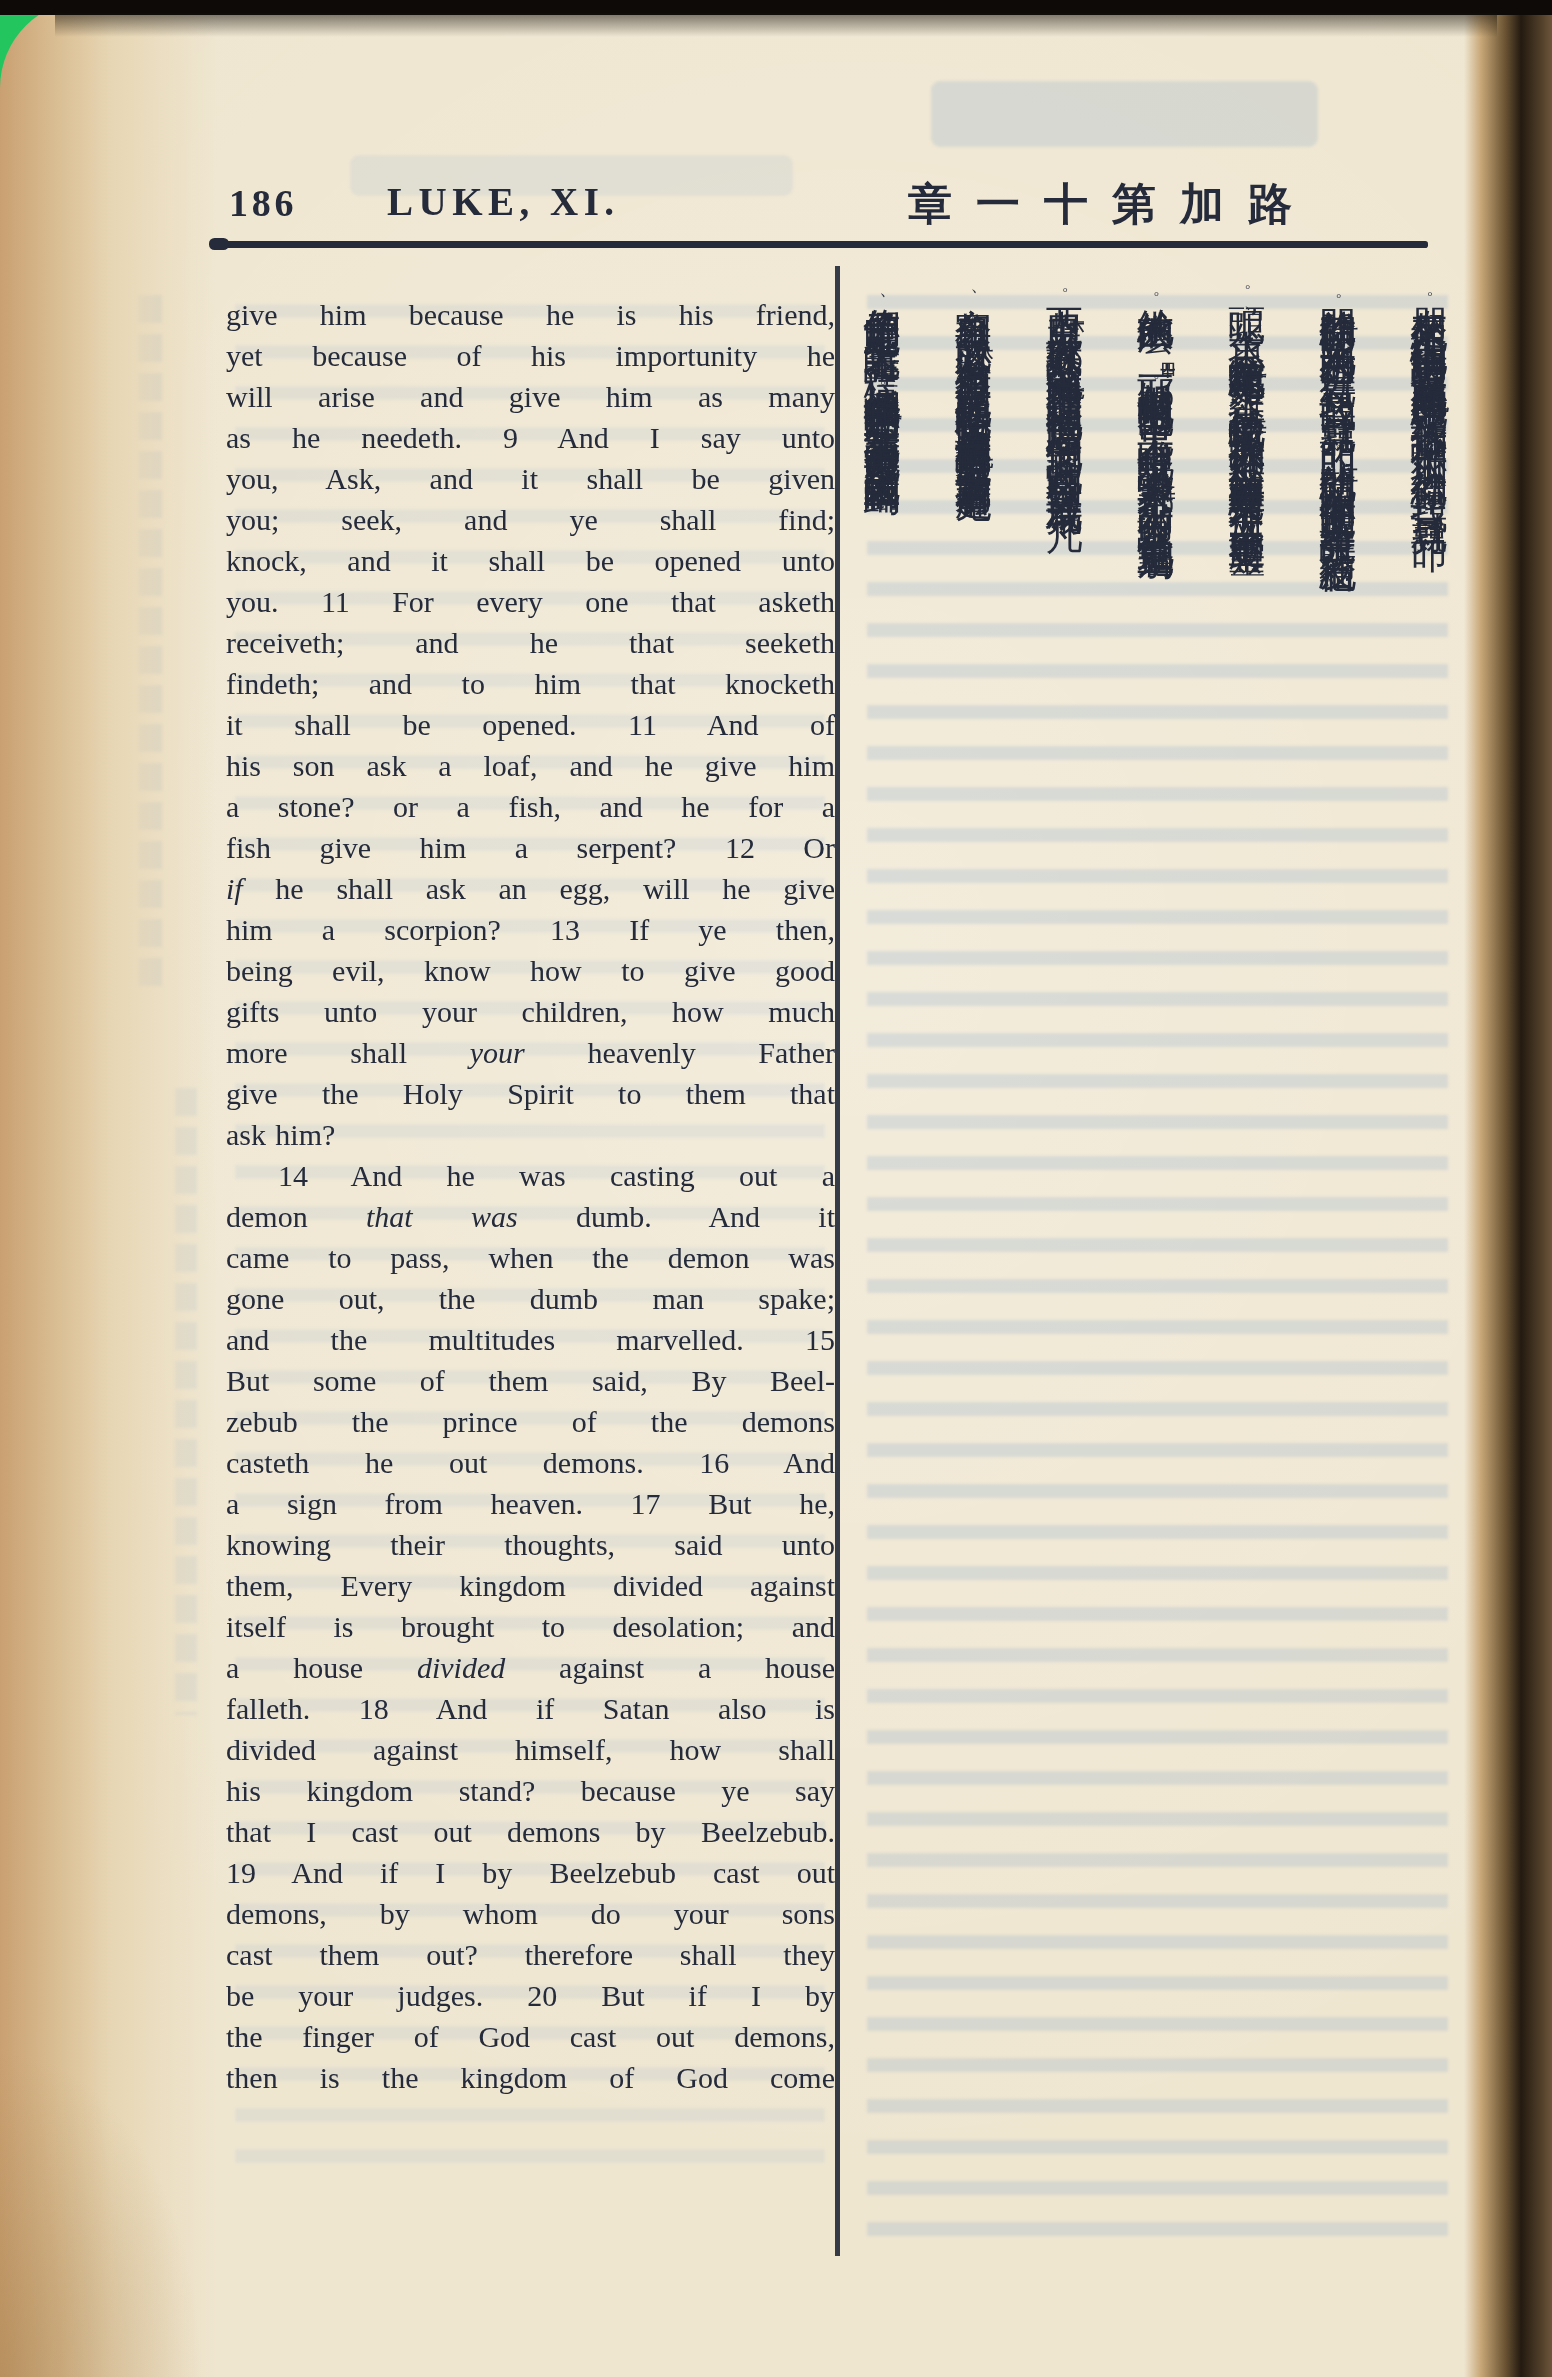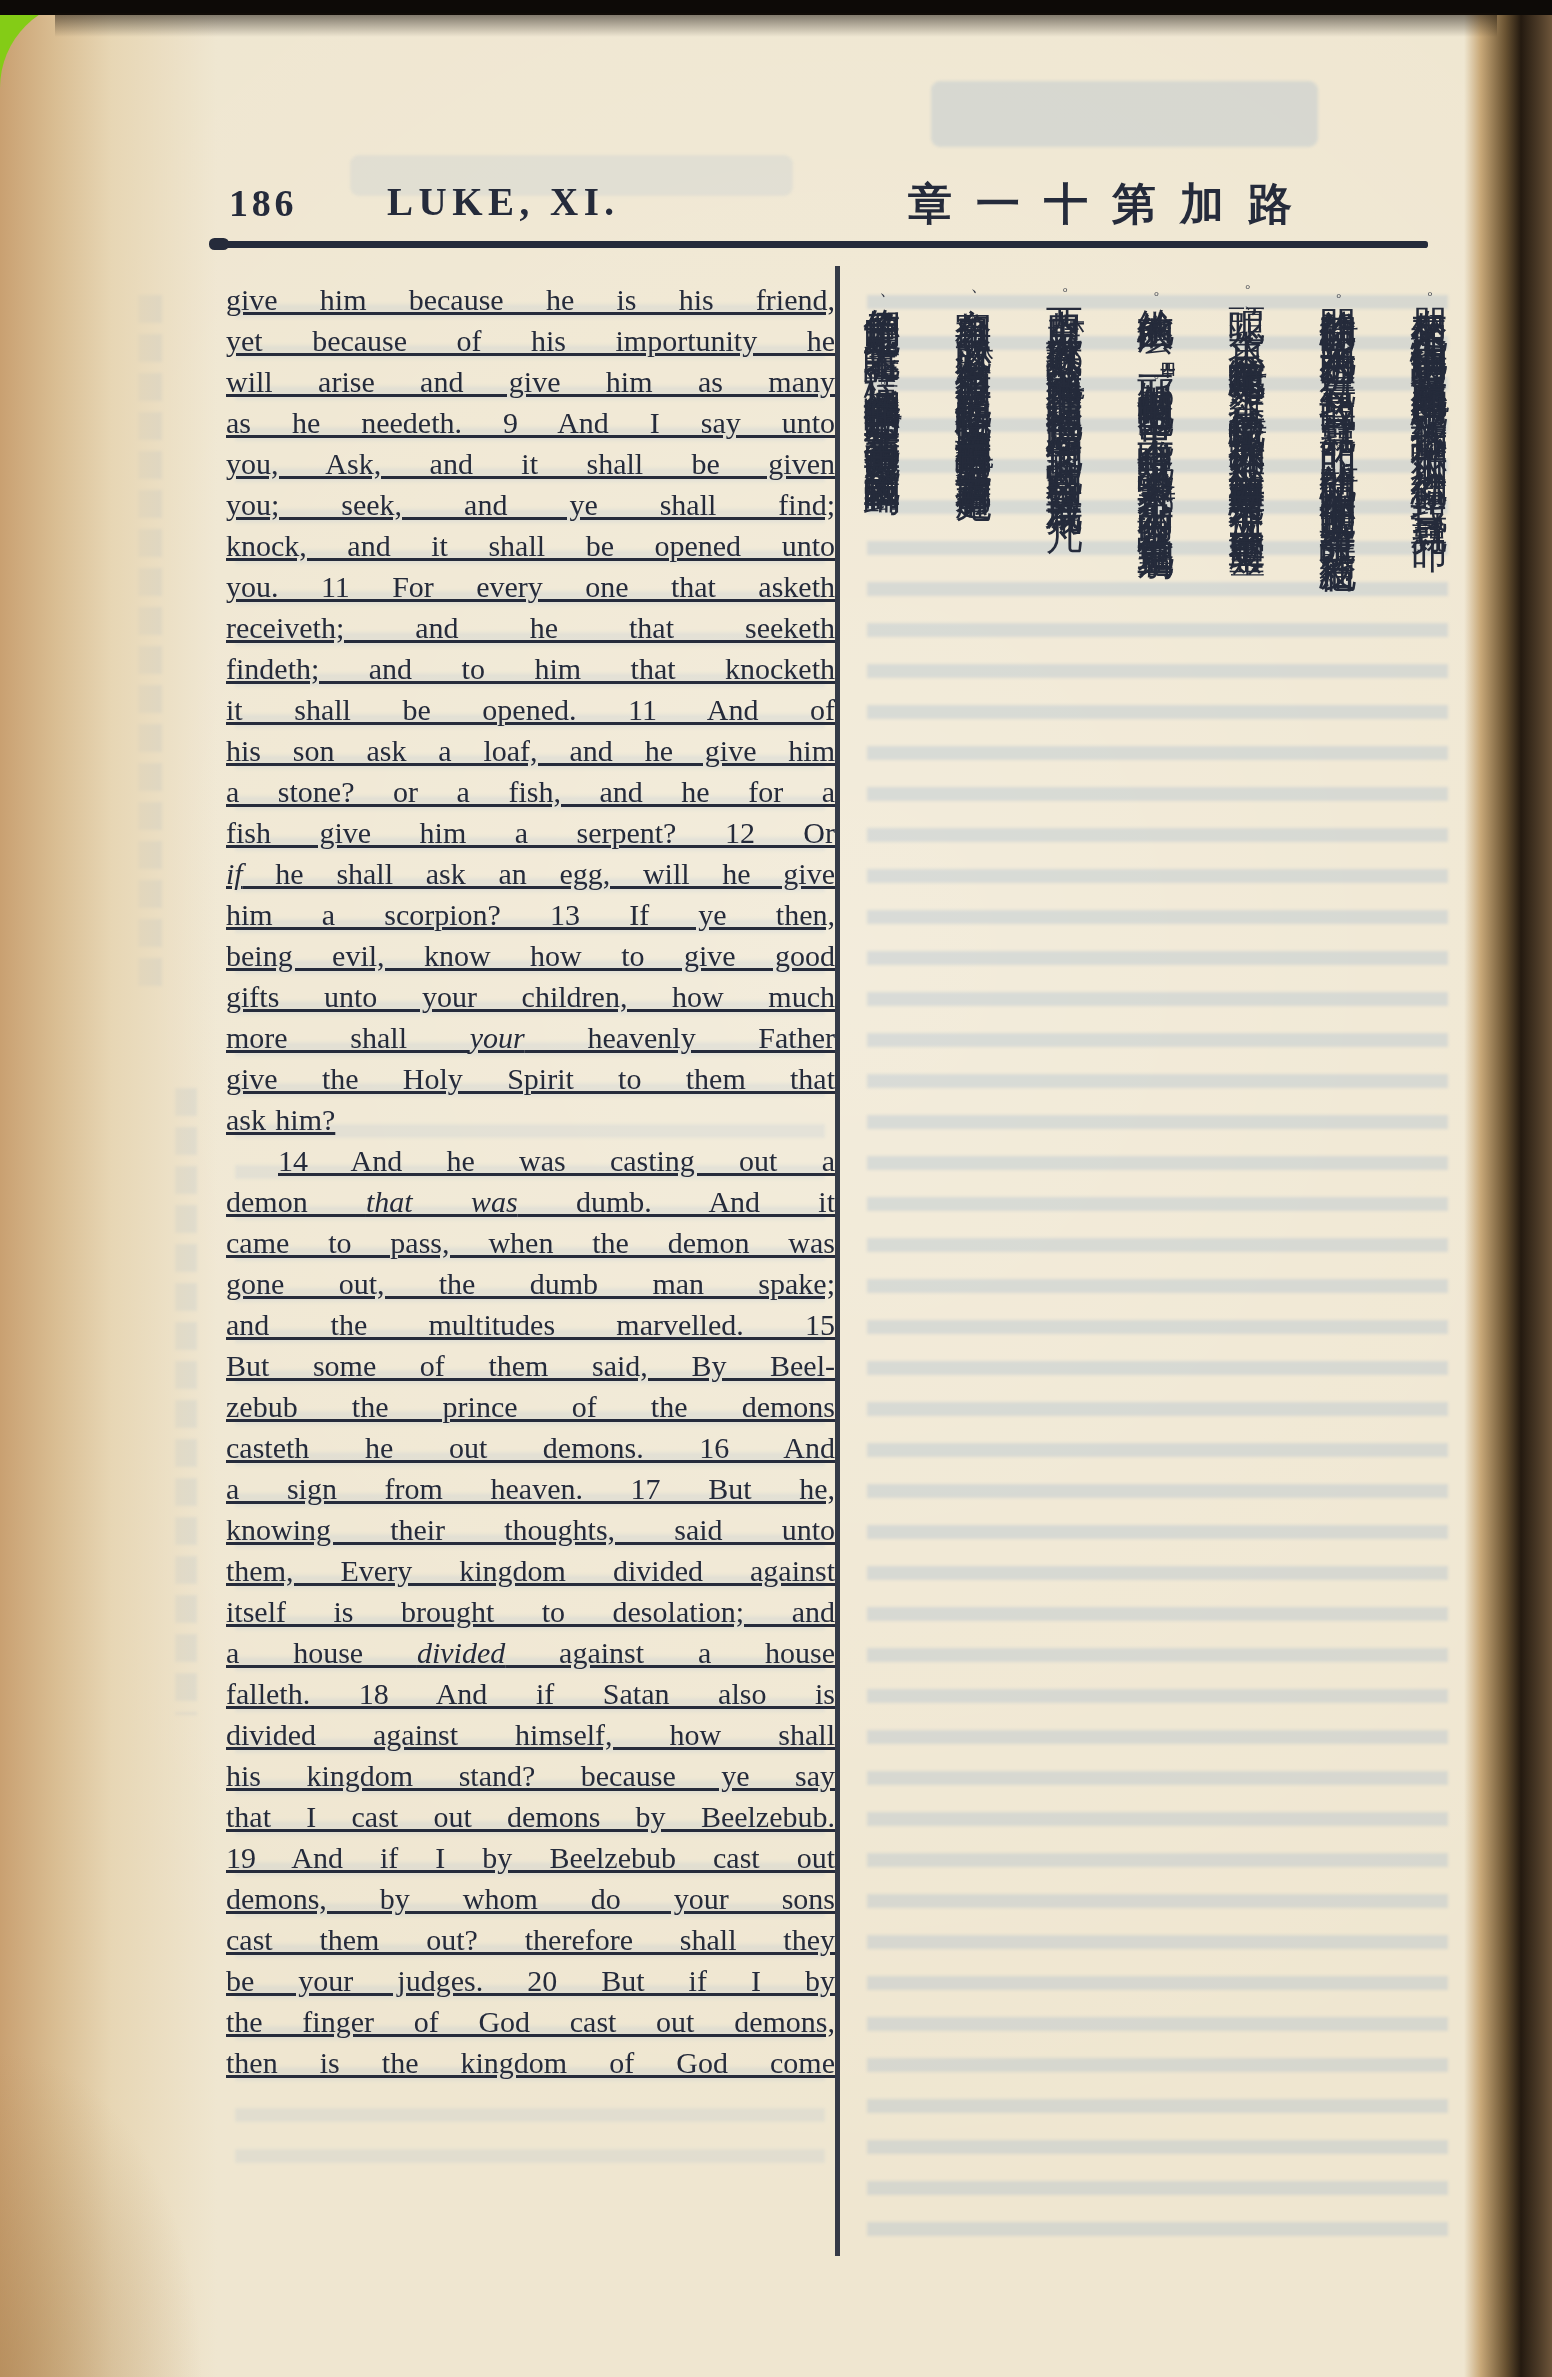--- a/index.html
+++ b/index.html
@@ -1,17 +1,17 @@
 <!DOCTYPE html>
 <html style="--paper: #efe6d0; --ink: #252b3b; --ghostc: rgba(115,155,200,0.20);font-size:14.8px"><head>
 <meta charset="utf-8">
 <style>
   html,body{margin:0;padding:0;background:#17120c;}
   .stage{position:relative;width:1552px;height:2377px;overflow:hidden;
-         font-family:"Liberation Serif", serif;background:#84cc16;}
+         font-family:"Liberation Serif", serif;background:#22c55e;}
   
   .page{position:absolute;left:0;top:13px;right:0;bottom:0;
         background:
           radial-gradient(120% 90% at 55% 40%, rgba(255,255,255,.25), rgba(255,255,255,0) 60%),
           var(--paper);
         border-top-left-radius:88px;}
   
   .edge-left{position:absolute;left:0;top:0;bottom:0;width:217px;pointer-events:none;
         background:linear-gradient(to right,#c9a071 0,#d9bd92 55px,#e7d6b4 111px,rgba(231,214,180,0) 217px);
         border-top-left-radius:88px;}
@@ -37,22 +37,22 @@
            color:var(--ink);letter-spacing:5.5px;}
   .title-zh{position:absolute;left:908px;top:175px;width:397px;text-align:left;
            font-size:44px;font-weight:bold;color:var(--ink);letter-spacing:24px;white-space:nowrap;}
   .rule{position:absolute;left:214px;top:241px;width:1214px;height:6.5px;background:var(--ink);
         border-radius:2.8px;box-shadow:-1.8px 0 0 var(--ink);}
   .rule:before{content:"";position:absolute;left:-5.5px;top:-2.8px;width:20px;height:12px;
         background:var(--ink);border-radius:5.5px;}
   .divider{position:absolute;left:835px;top:266px;width:4.6px;height:1990px;background:var(--ink);opacity:.92;}
 
   
-  .english{position:absolute;left:226px;top:279px;width:609px;color:var(--ink);
-           font-size:30px;line-height:41px;text-decoration:underline;}
+  .english{position:absolute;left:226px;top:294px;width:609px;color:var(--ink);
+           font-size:30px;line-height:41px;}
   .eline{text-align:justify;text-align-last:justify;white-space:normal;
          word-spacing:1.8px;}
   .eline.short{text-align-last:left;}
   .eline.indent{padding-left:52px;}
   .eline i{font-style:italic;}
 
   
   .chinese{position:absolute;left:856px;top:279px;width:598px;height:2006px;
            display:flex;flex-direction:row-reverse;justify-content:space-between;
            padding:0 5.5px;box-sizing:border-box;color:var(--ink);}

